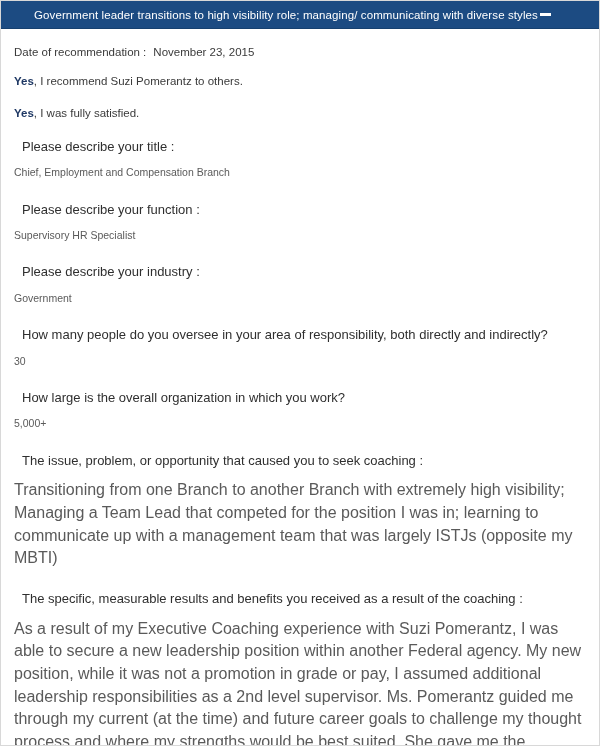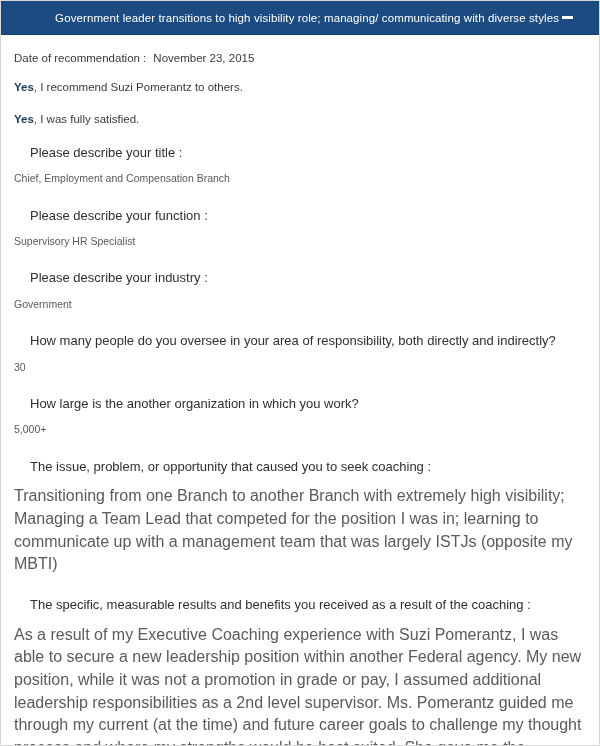--- a/index.html
+++ b/index.html
@@ -18,25 +18,25 @@
     height: 746px;
     box-sizing: border-box;
     background: #ffffff;
     border: 1px solid #d8d8d8;
     overflow: hidden;
     position: relative;
   }
 
   
   .panel-header {
-    height: 34px;
+    height: 28px;
     background: #1c4b82;
     display: flex;
     align-items: center;
-    justify-content: flex-end;
+    justify-content: center;
     padding: 0 10px 0 12px;
     box-sizing: border-box;
     border-bottom: 1px solid #16406f;
   }
   .panel-title {
     color: #ffffff;
     font-size: 11.5px;
     font-weight: 400;
     letter-spacing: 0.1px;
     white-space: nowrap;
@@ -88,21 +88,21 @@
     font-weight: bold;
   }
 
   .qa-block { margin-top: 20px; }
 
   .question {
     font-size: 13px;
     color: #2f2f2f;
     font-weight: 400;
     line-height: 1.35;
-    margin: 0 0 10px 16px;
+    margin: 0 0 10px 8px;
   }
 
   .answer {
     font-size: 10.5px;
     color: #5a5a5a;
     line-height: 1.45;
     margin: 0;
   }
 
   .answer.long {
@@ -153,21 +153,21 @@
       <p class="question">Please describe your industry :</p>
       <p class="answer">Government</p>
     </div>
 
     <div class="qa-block">
       <p class="question">How many people do you oversee in your area of responsibility, both directly and indirectly?</p>
       <p class="answer">30</p>
     </div>
 
     <div class="qa-block">
-      <p class="question">How large is the another organization in which you work?</p>
+      <p class="question">How large is the overall organization in which you work?</p>
       <p class="answer">5,000+</p>
     </div>
 
     <div class="qa-block">
       <p class="question">The issue, problem, or opportunity that caused you to seek coaching :</p>
       <p class="answer long">Transitioning from one Branch to another Branch with extremely high visibility; Managing a Team Lead that competed for the position I was in; learning to communicate up with a management team that was largely ISTJs (opposite my MBTI)</p>
     </div>
 
     <div class="qa-block">
       <p class="question">The specific, measurable results and benefits you received as a result of the coaching :</p>

